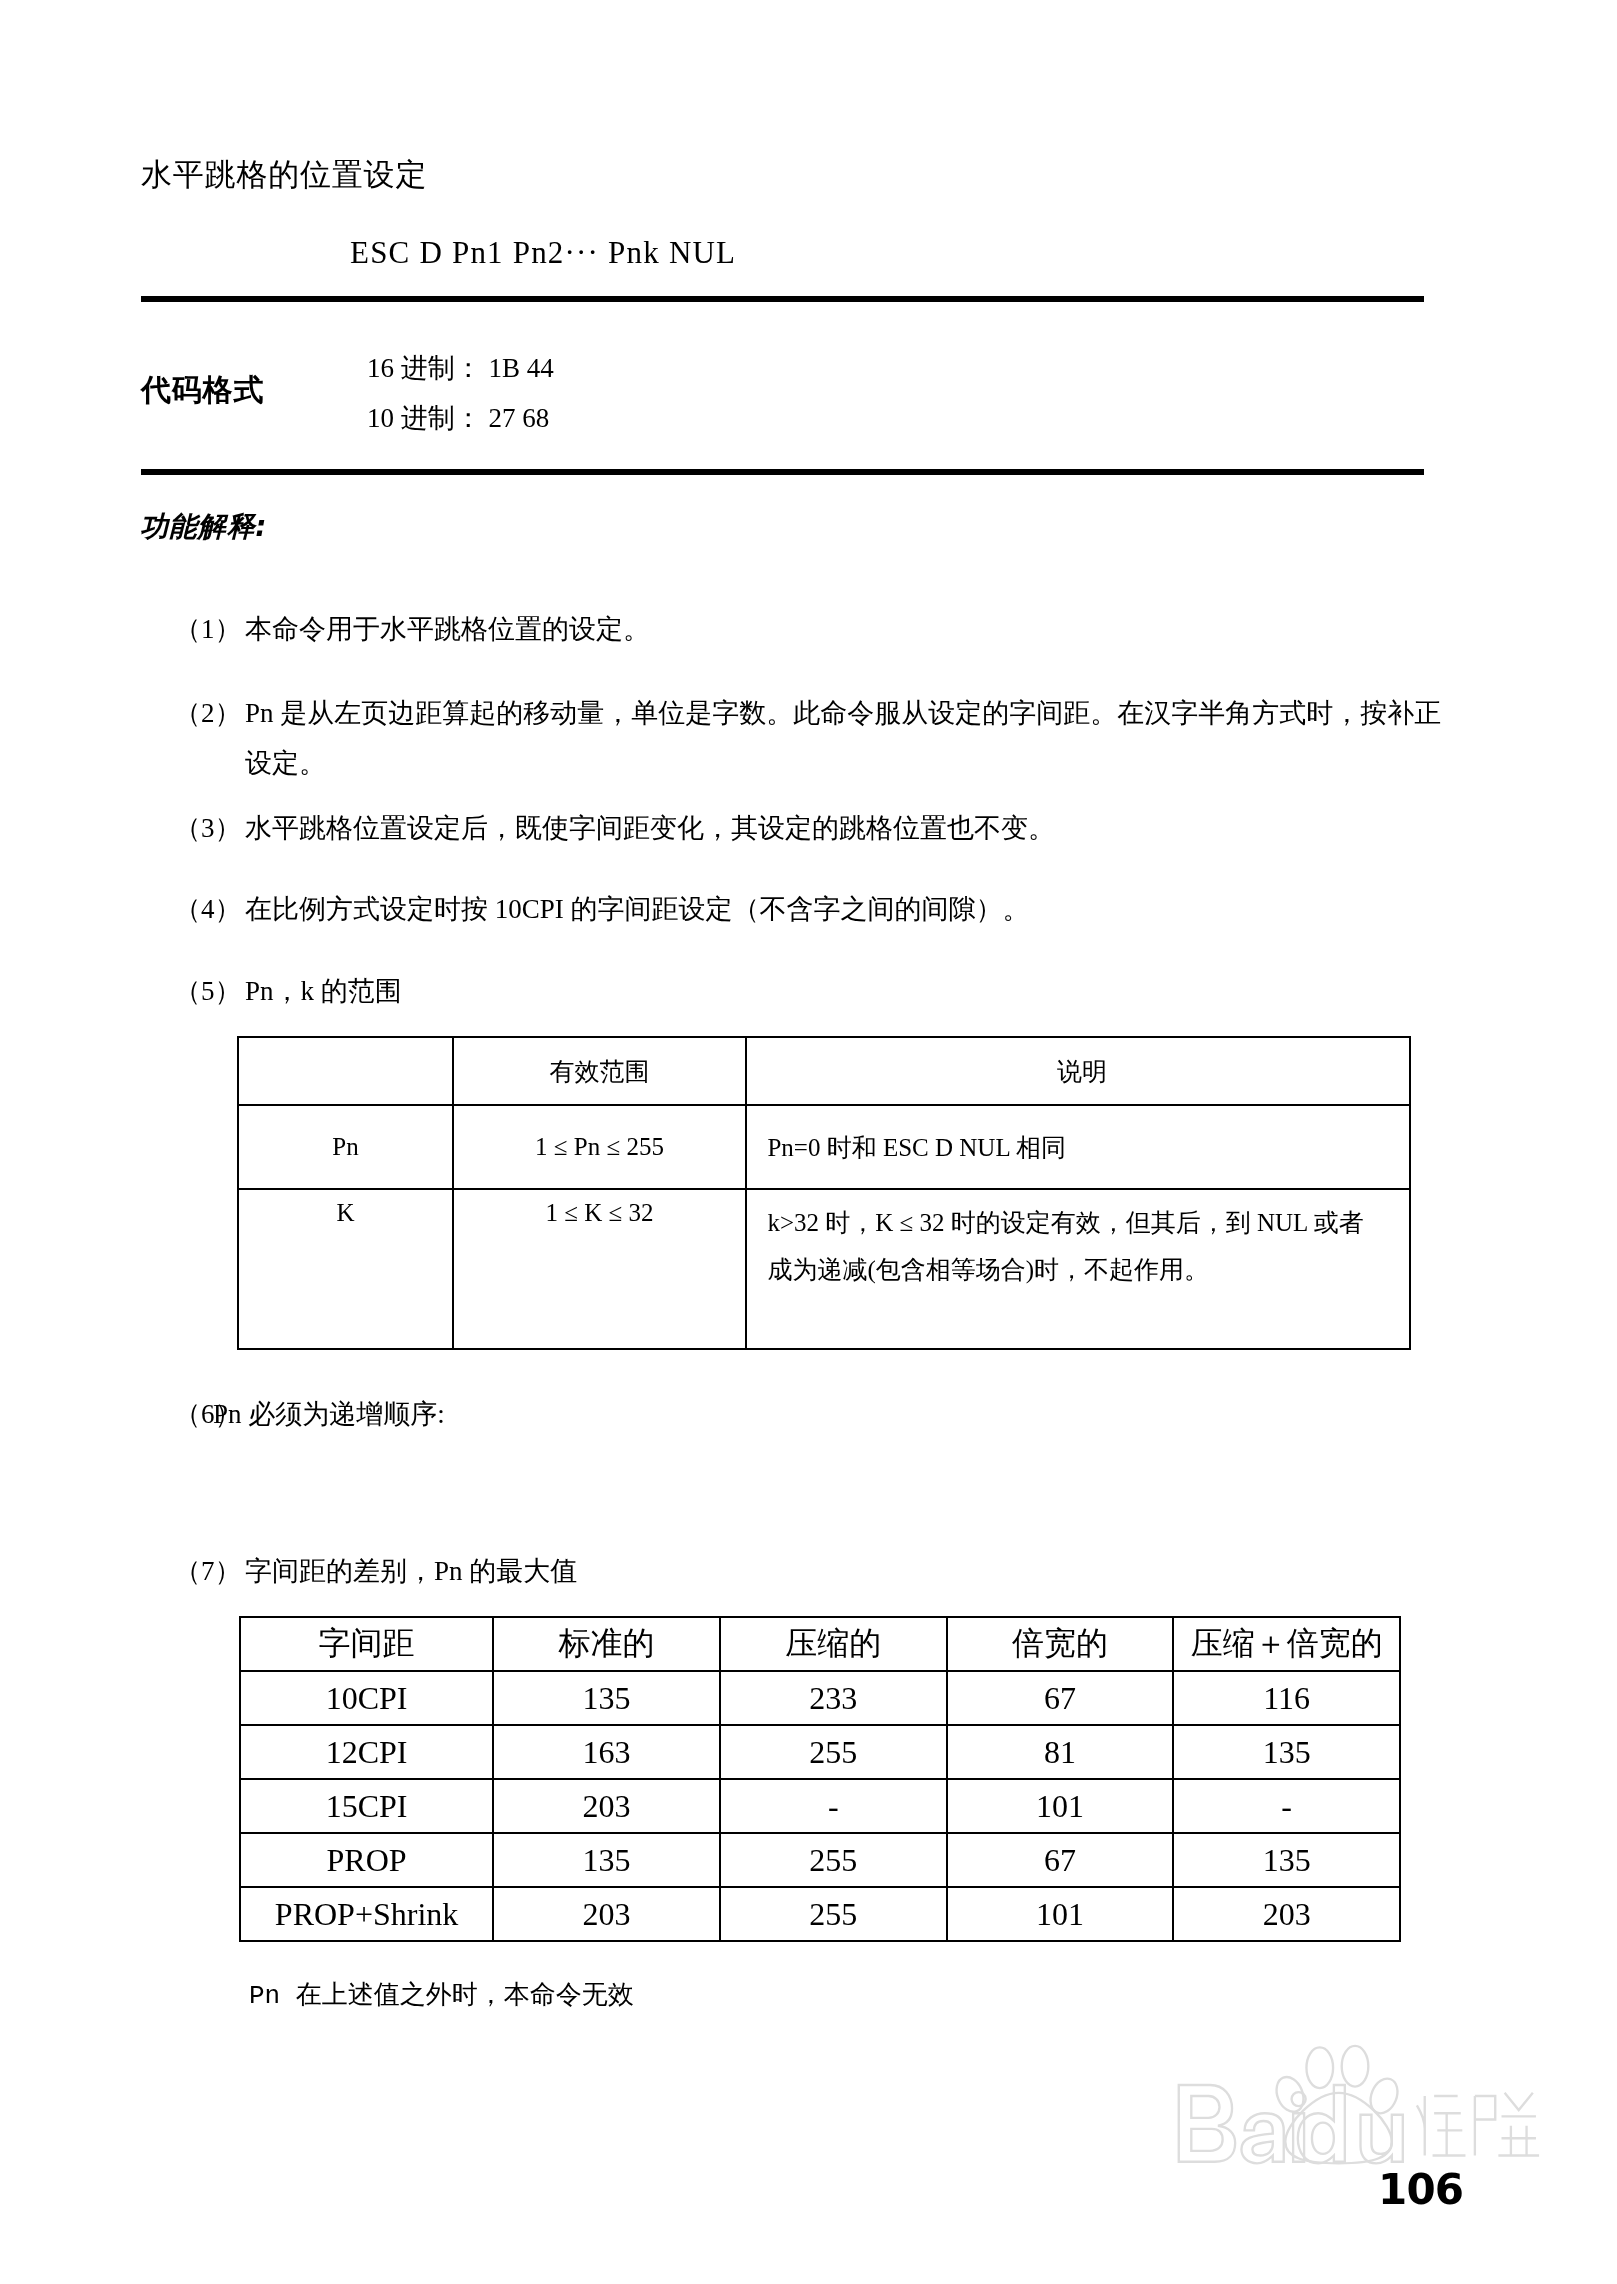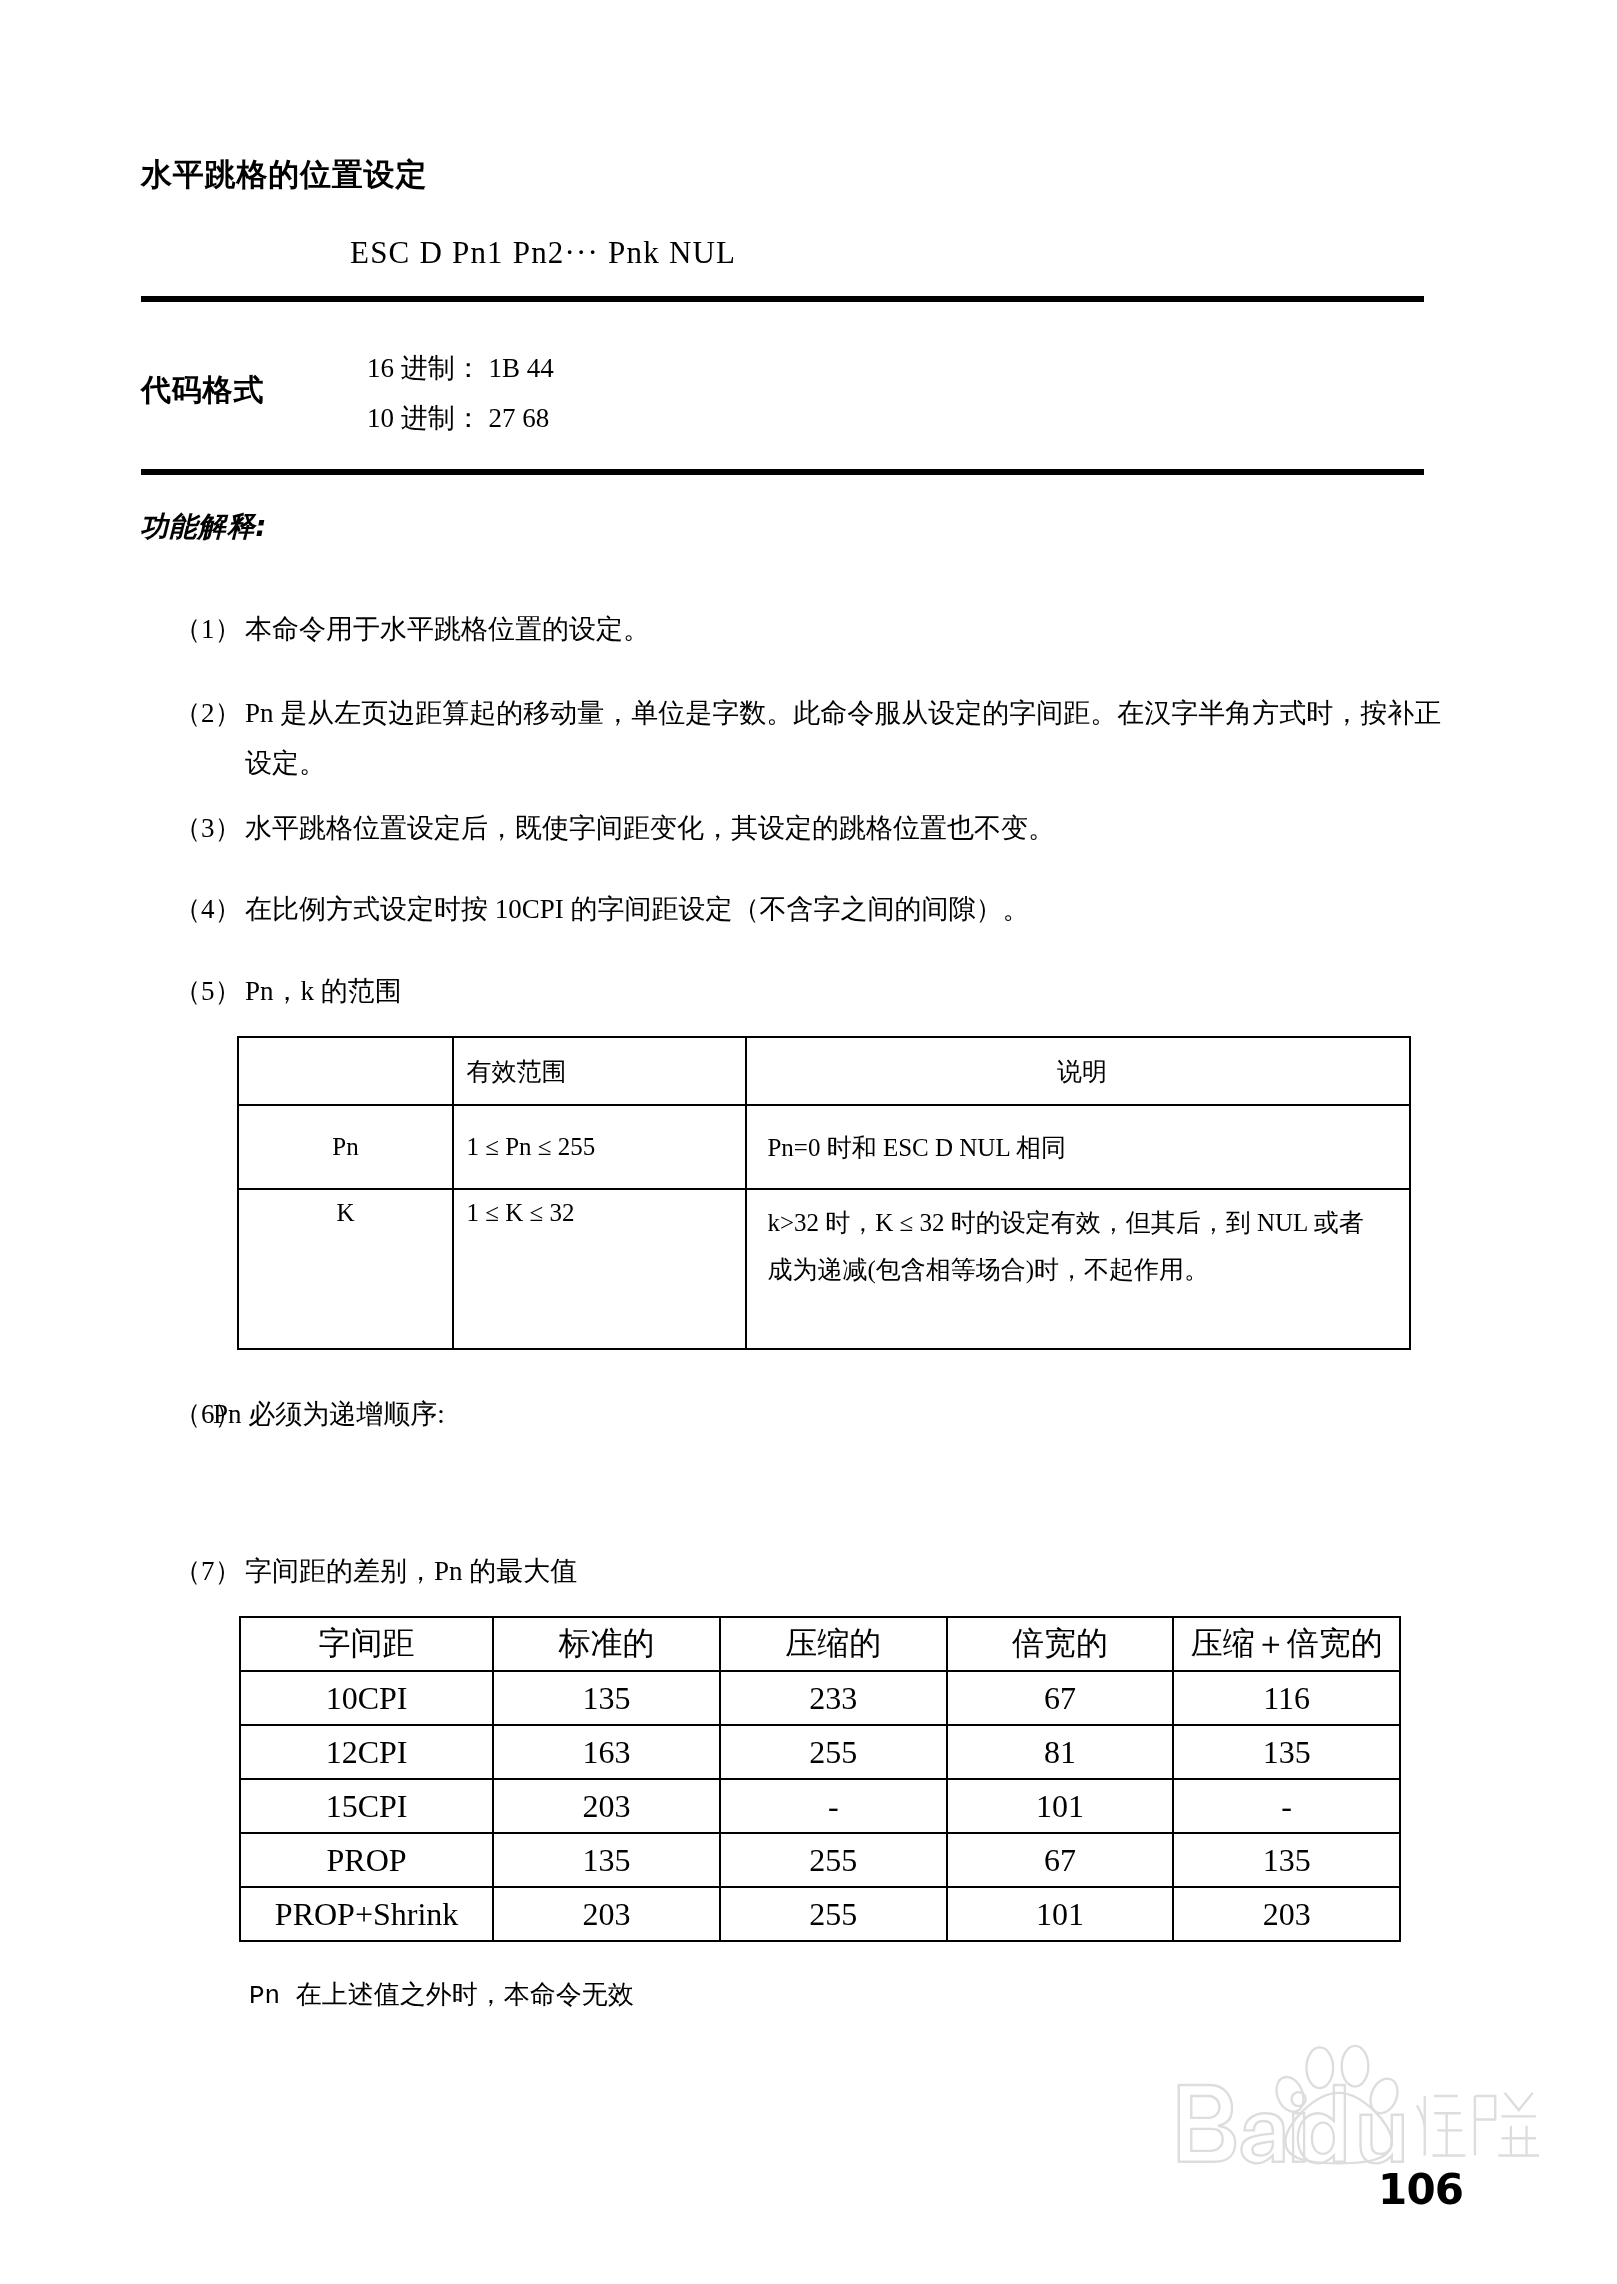--- a/index.html
+++ b/index.html
@@ -50,21 +50,21 @@
     white-space: nowrap;
   }
 
   
   .doc-title {
     position: absolute;
     left: 141px;
     top: 154px;
     font-family: "DejaVu Sans", "Liberation Sans", sans-serif;
     font-size: 31px;
-    font-weight: bold;
+    font-weight: normal;
     letter-spacing: 0.8px;
     white-space: nowrap;
   }
   .command-line {
     position: absolute;
     left: 350px;
     top: 235px;
     font-family: "Liberation Serif", serif;
     font-size: 31px;
     letter-spacing: 1.2px;
@@ -162,21 +162,21 @@
 
   
   #table-range {
     left: 237px;
     top: 1036px;
     width: 1174px;
     font-size: 25px;
   }
   #table-range td { height: 58px; }
   #table-range .c0 { width: 188px; text-align: center; }
-  #table-range .c1 { width: 266px; }
+  #table-range .c1 { width: 266px; text-align: center; }
   #table-range .c2 { text-align: left; padding-left: 20.4px; }
   #table-range tr.r-head td { height: 66px; }
   #table-range tr.r-pn td { height: 82px; }
   #table-range tr.r-k td { height: 149px; }
   #table-range .desc-multi {
     line-height: 47px;
     display: block;
   }
   #table-range .va-top { vertical-align: top; padding-top: 9.4px; }
 

